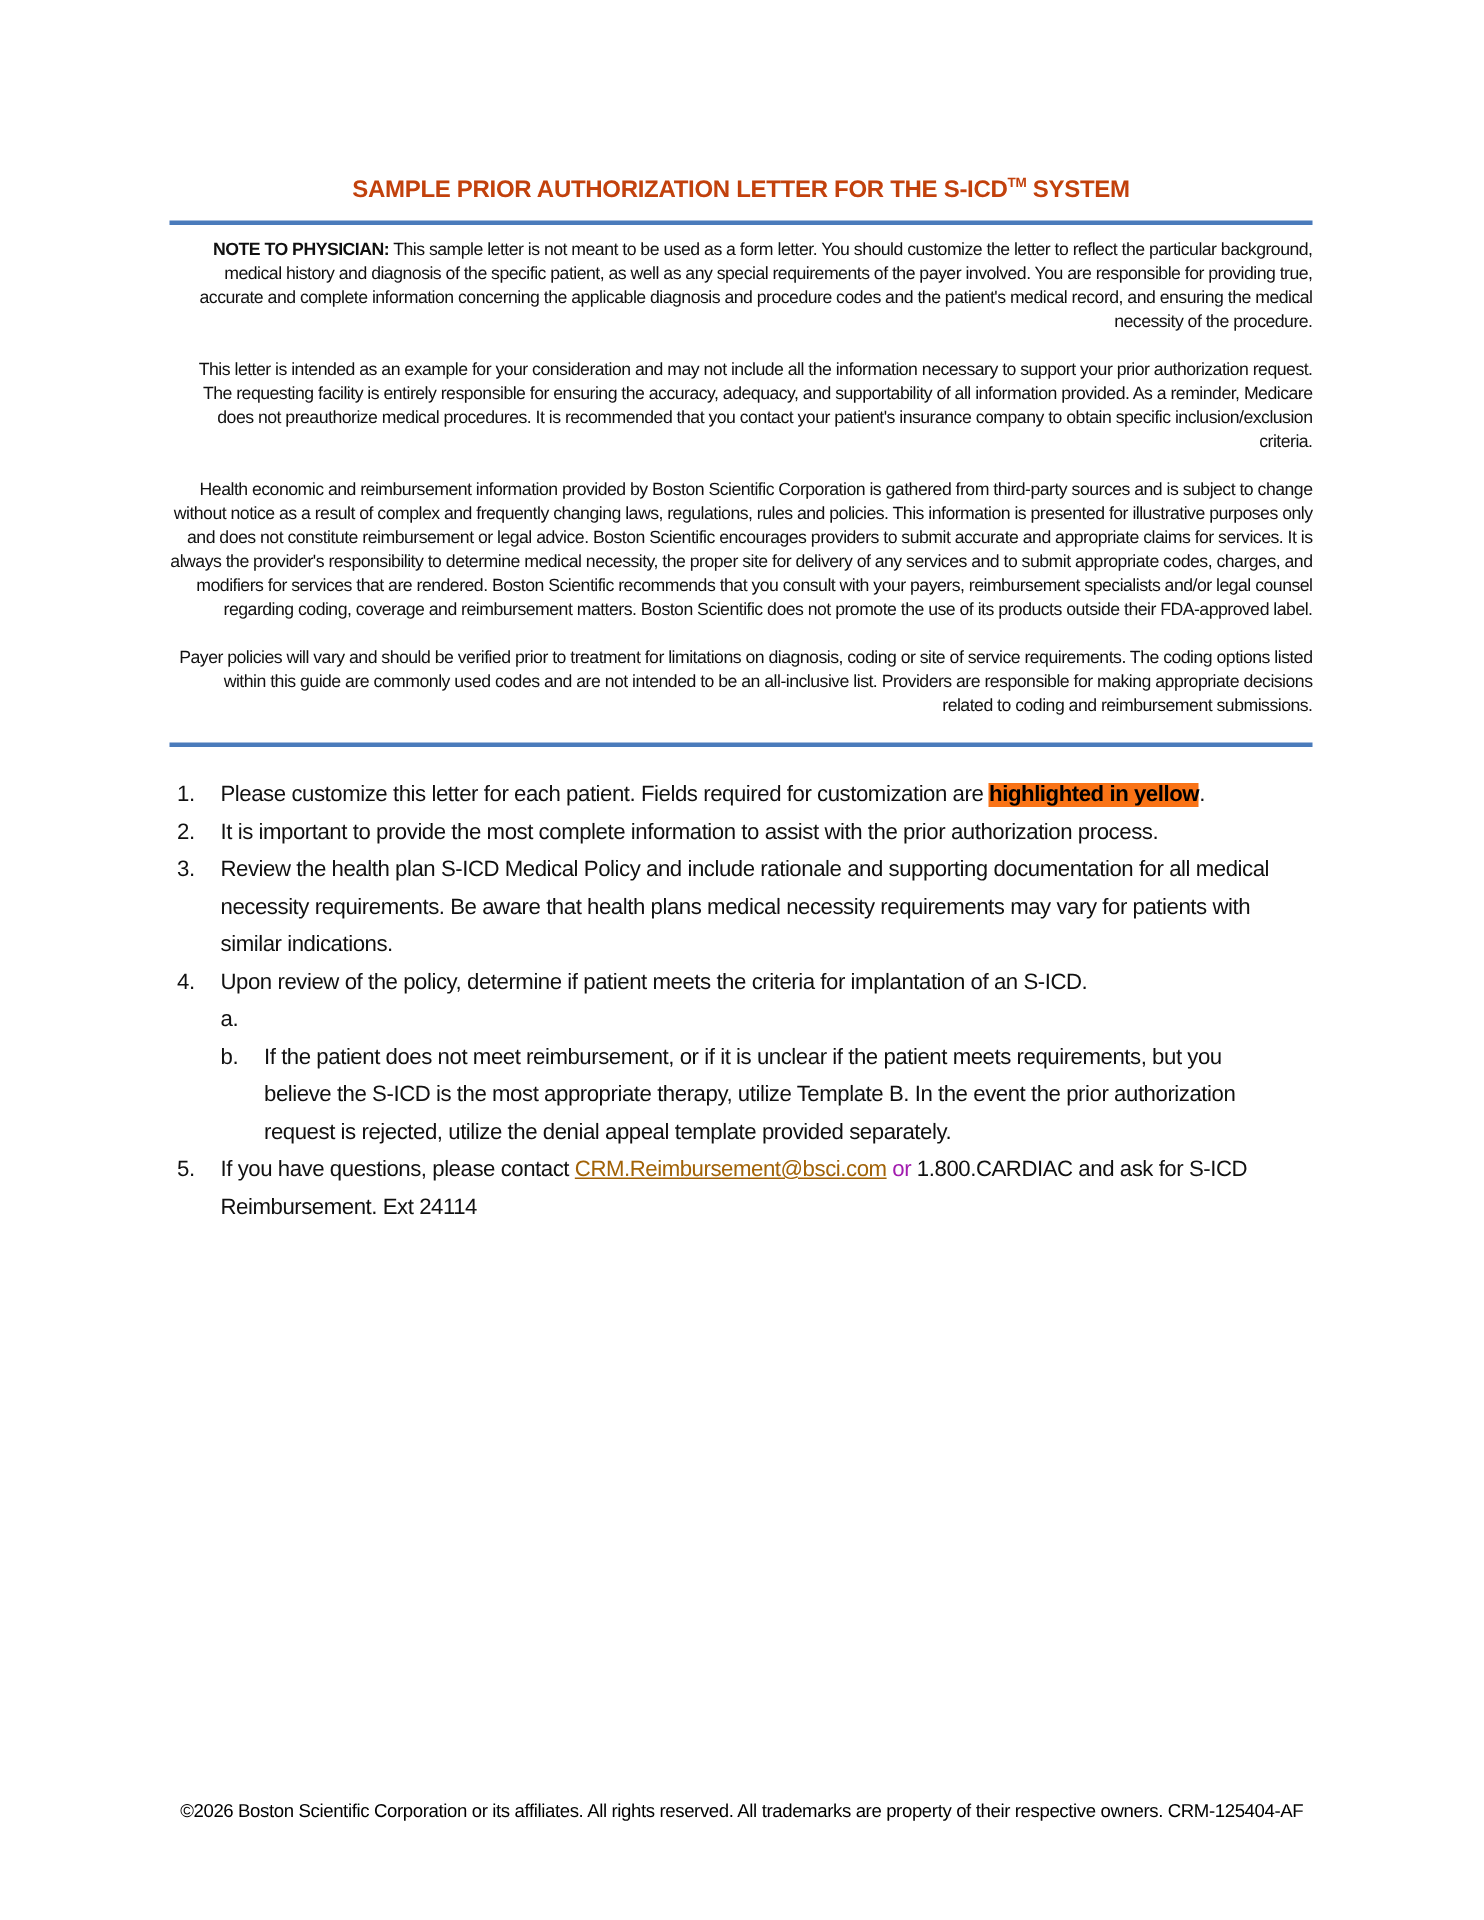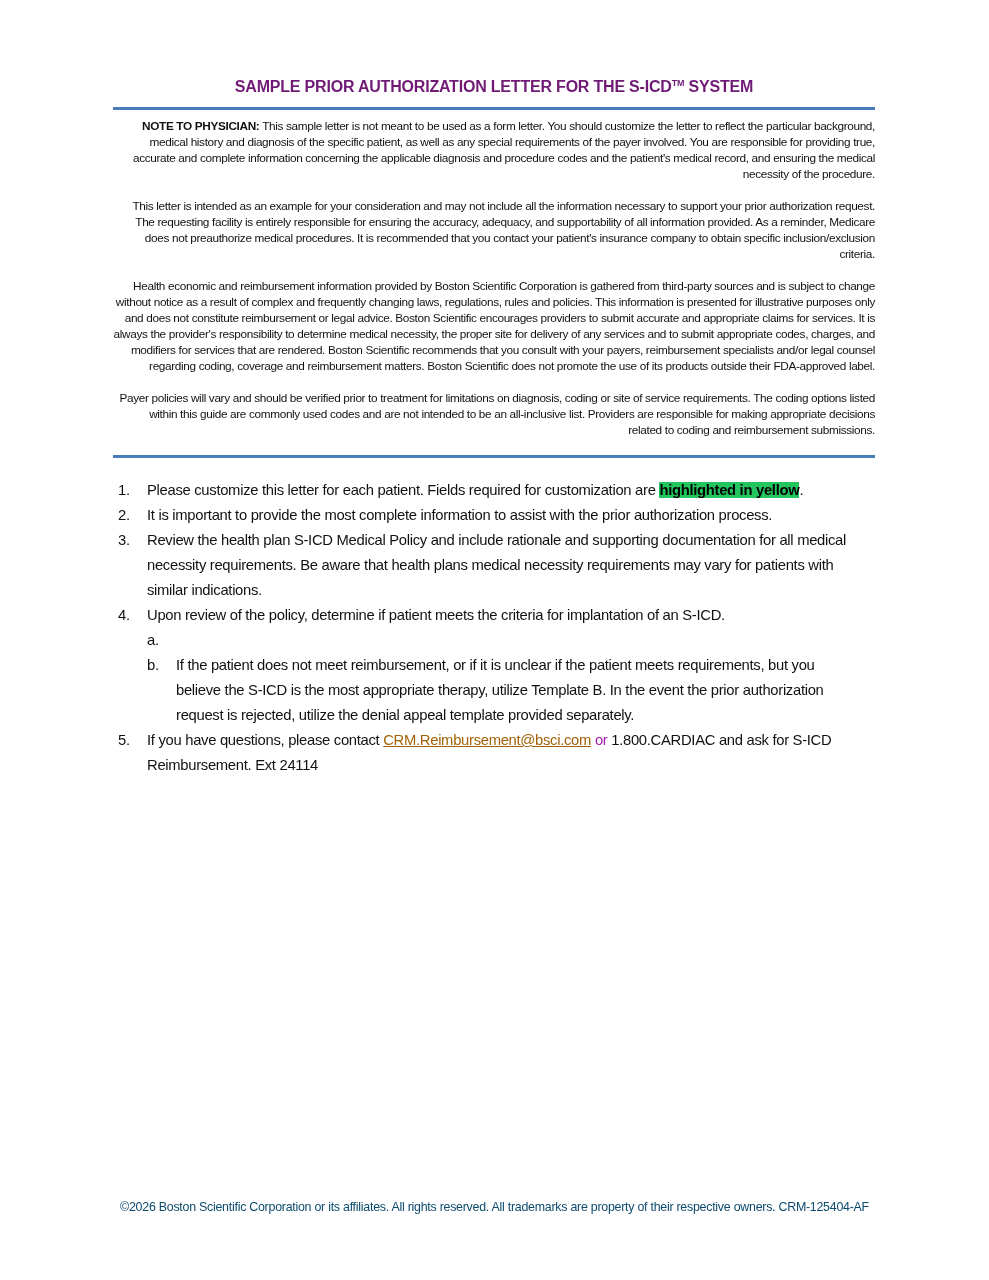--- a/index.html
+++ b/index.html
@@ -10,26 +10,26 @@
     color: #111111;
     position: relative;
     overflow: hidden;
   }
   .content {
     position: absolute;
     left: 113px; top: 0;
     width: 762px;
   }
   .doc-title {
-    margin-top: 78px;
+    margin-top: 118px;
     text-align: center;
     font-size: 16px;
     font-weight: bold;
     letter-spacing: -0.2px;
-    color: #701a75;
+    color: #c2410c;
   }
   .doc-title sup {
     font-size: 9px;
     vertical-align: super;
     line-height: 0;
   }
   .blue-rule {
     border: none;
     border-top: 3px solid #4a7bbb;
     margin: 11px 0 0 0;
@@ -56,39 +56,39 @@
     letter-spacing: -0.3px;
     padding-left: 5px;
   }
   .list-item { display: flex; }
   .item-num { flex: 0 0 29px; }
   .item-body { flex: 1 1 auto; max-width: 706px; }
   .sub-item { display: flex; margin-left: 29px; }
   .sub-label { flex: 0 0 29px; }
   .sub-body { flex: 1 1 auto; max-width: 648px; }
   .hl {
-    background: #22c55e;
+    background: #f97316;
     font-weight: bold;
     color: #000000;
   }
   .email-link {
     color: #a16207;
     text-decoration: underline;
     cursor: pointer;
   }
   .red-word { color: #a21caf; }
   .footer {
     position: absolute;
     top: 1200px;
     left: 0;
     width: 989px;
     text-align: center;
     font-size: 12.4px;
     letter-spacing: -0.25px;
-    color: #0c4a6e;
+    color: #000000;
   }
 </style>
 </head>
 <body>
 
 <div class="content">
 
   <div class="doc-title"><span>SAMPLE PRIOR AUTHORIZATION LETTER FOR THE S-ICD</span><sup>TM</sup><span> SYSTEM</span></div>
 
   <hr class="blue-rule">

